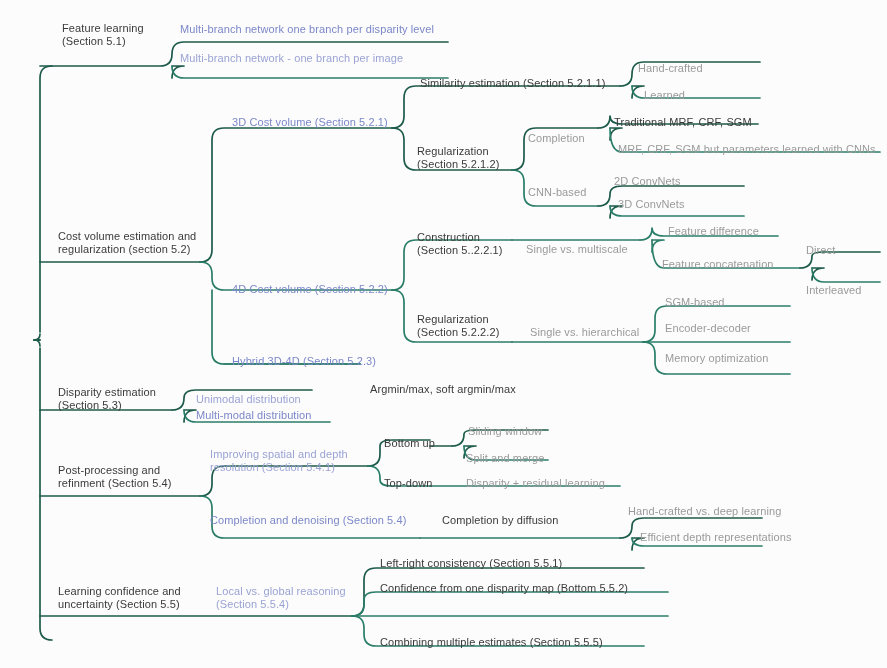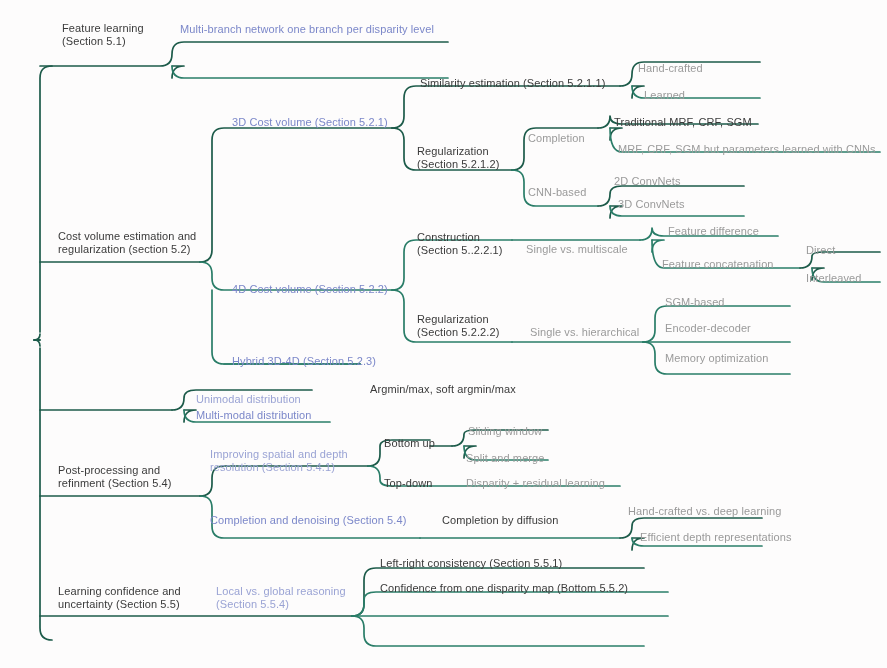--- a/index.html
+++ b/index.html
@@ -113,20 +113,21 @@
       <path d="M352 616 Q364 616 364 604 L364 580 Q364 568 376 568 L644 568"></path>
       <path d="M352 616 Q364 616 364 604 L364 600 Q364 592 376 592 L668 592" stroke="#2a7d68"></path>
       <path d="M352 616 Q364 616 376 616 L668 616" stroke="#2a7d68"></path>
       <path d="M352 616 Q364 616 364 628 L364 634 Q364 646 376 646 L644 646" stroke="#2a7d68"></path>
     </g>
   </svg>
 
   <div class="lbl dark" style="left:62px;top:22px;">Feature learning
 (Section 5.1)</div>
   <div class="lbl blue" style="left:180px;top:23px;">Multi-branch network   one branch per disparity level</div>
+  <div class="lbl lblue" style="left:180px;top:52px;">Multi-branch network - one branch per image</div>
 
   <div class="lbl dark" style="left:58px;top:230px;">Cost volume estimation and
 regularization (section 5.2)</div>
   <div class="lbl blue" style="left:232px;top:116px;">3D Cost volume (Section 5.2.1)</div>
   <div class="lbl dark" style="left:420px;top:77px;">Similarity estimation (Section 5.2.1.1)</div>
   <div class="lbl gray" style="left:638px;top:62px;">Hand-crafted</div>
   <div class="lbl gray" style="left:644px;top:89px;">Learned</div>
 
   <div class="lbl dark" style="left:417px;top:145px;">Regularization
 (Section 5.2.1.2)</div>
@@ -137,31 +138,33 @@
   <div class="lbl gray" style="left:614px;top:175px;">2D ConvNets</div>
   <div class="lbl gray" style="left:618px;top:198px;">3D ConvNets</div>
 
   <div class="lbl blue" style="left:232px;top:283px;">4D Cost volume (Section 5.2.2)</div>
   <div class="lbl dark" style="left:417px;top:231px;">Construction
 (Section 5..2.2.1)</div>
   <div class="lbl gray" style="left:526px;top:243px;">Single vs. multiscale</div>
   <div class="lbl gray" style="left:668px;top:225px;">Feature difference</div>
   <div class="lbl gray" style="left:662px;top:258px;">Feature concatenation</div>
   <div class="lbl gray" style="left:806px;top:244px;">Direct</div>
-  <div class="lbl gray" style="left:806px;top:272px;">Interleaved</div>
+  <div class="lbl gray" style="left:806px;top:284px;">Interleaved</div>
 
   <div class="lbl dark" style="left:417px;top:313px;">Regularization
 (Section 5.2.2.2)</div>
   <div class="lbl gray" style="left:530px;top:326px;">Single vs. hierarchical</div>
   <div class="lbl gray" style="left:665px;top:296px;">SGM-based</div>
   <div class="lbl gray" style="left:665px;top:322px;">Encoder-decoder</div>
   <div class="lbl gray" style="left:665px;top:352px;">Memory optimization</div>
 
   <div class="lbl blue" style="left:232px;top:355px;">Hybrid 3D-4D (Section 5.2.3)</div>
 
+  <div class="lbl dark" style="left:58px;top:386px;">Disparity estimation
+(Section 5.3)</div>
   <div class="lbl lblue" style="left:196px;top:393px;">Unimodal distribution</div>
   <div class="lbl dark" style="left:336px;top:383px;margin-left:34px;">Argmin/max, soft argmin/max</div>
   <div class="lbl blue" style="left:196px;top:409px;">Multi-modal distribution</div>
 
   <div class="lbl dark" style="left:58px;top:464px;">Post-processing and
 refinment (Section 5.4)</div>
   <div class="lbl lblue" style="left:210px;top:448px;">Improving spatial and depth
 resolution (Section 5.4.1)</div>
   <div class="lbl dark" style="left:384px;top:437px;">Bottom up</div>
   <div class="lbl gray" style="left:468px;top:425px;">Sliding window</div>
@@ -172,14 +175,15 @@
   <div class="lbl dark" style="left:442px;top:514px;">Completion by diffusion</div>
   <div class="lbl gray" style="left:628px;top:505px;">Hand-crafted vs. deep learning</div>
   <div class="lbl gray" style="left:640px;top:531px;">Efficient depth representations</div>
 
   <div class="lbl dark" style="left:58px;top:585px;">Learning confidence and
 uncertainty (Section 5.5)</div>
   <div class="lbl lblue" style="left:216px;top:585px;">Local vs. global reasoning
 (Section 5.5.4)</div>
   <div class="lbl dark" style="left:380px;top:557px;">Left-right consistency (Section 5.5.1)</div>
   <div class="lbl dark" style="left:380px;top:582px;">Confidence from one disparity map (Bottom 5.5.2)</div>
+  <div class="lbl dark" style="left:380px;top:636px;">Combining multiple estimates (Section 5.5.5)</div>
 
 </div>
 
 </body></html>

